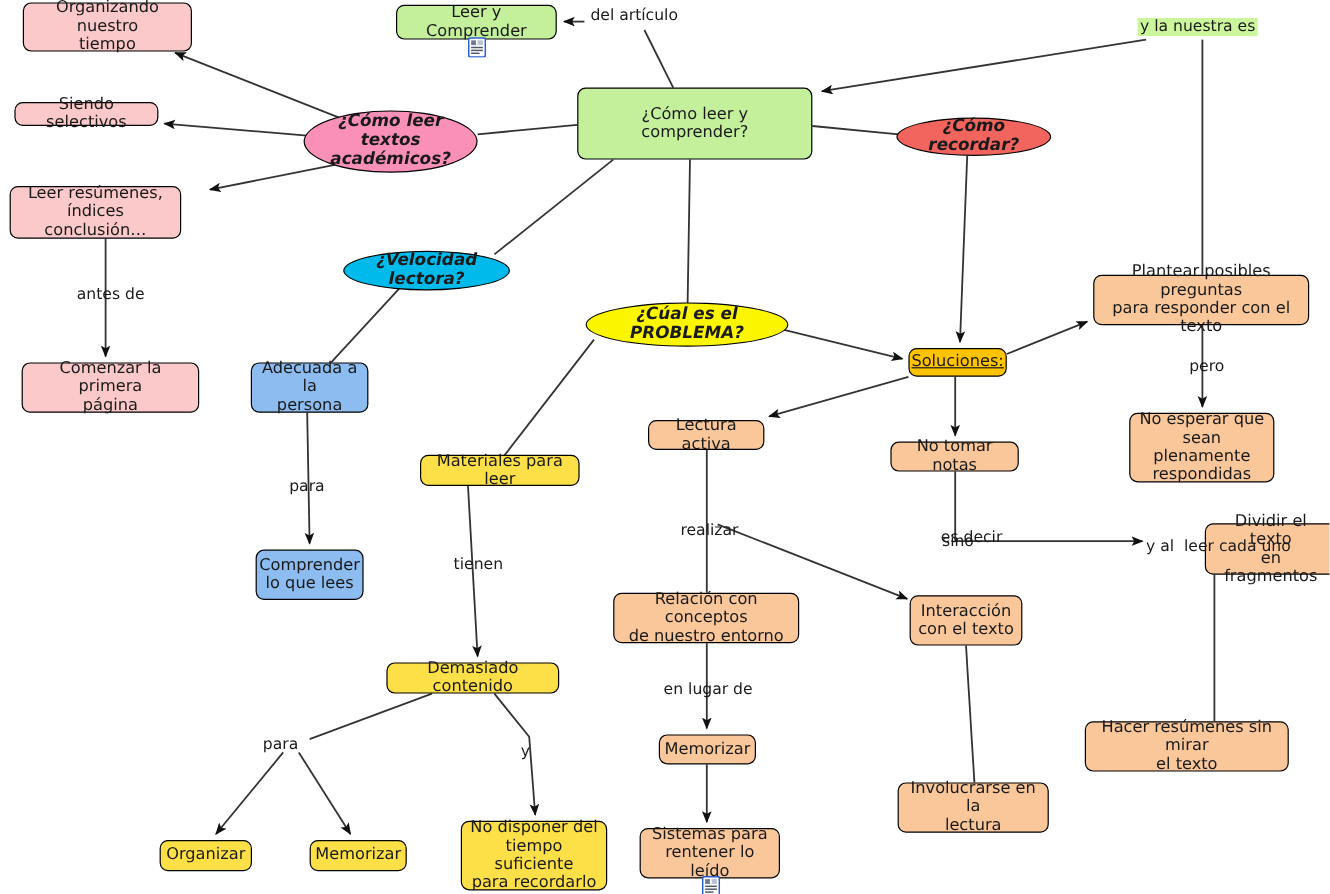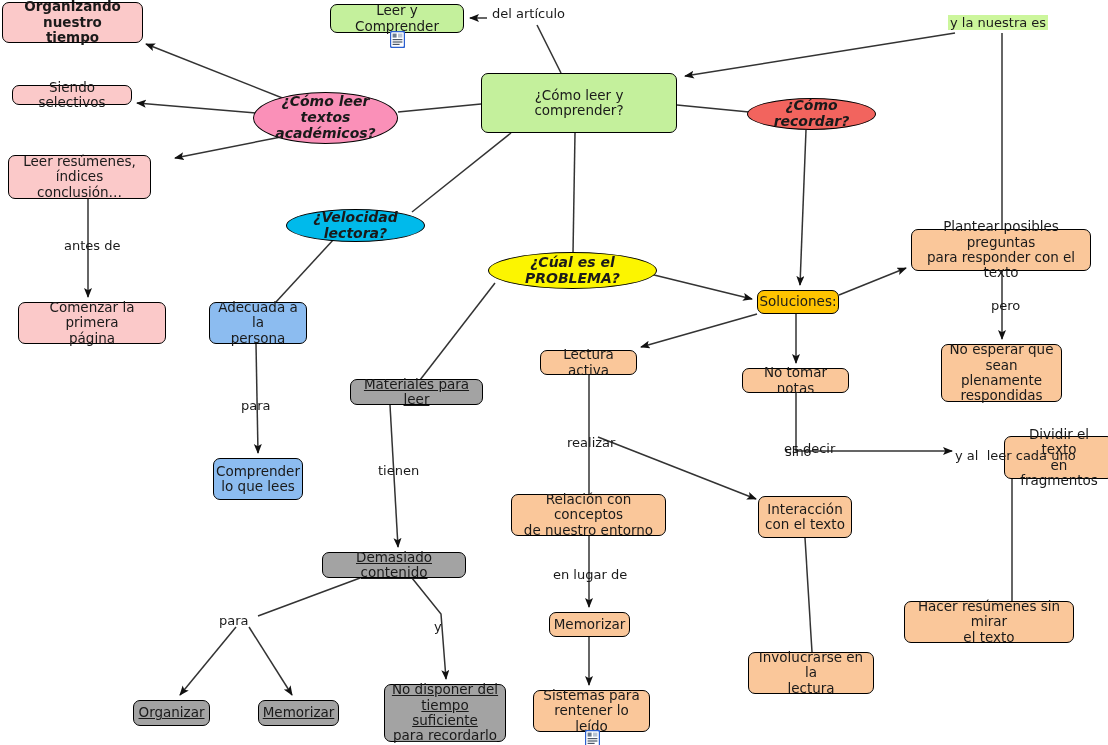--- a/index.html
+++ b/index.html
@@ -50,24 +50,24 @@
     font-size: 14px;
     padding: 1px 4px;
     font-style: italic;
   }
   .pink  { background: #fbc9c9; }
   .green { background: #c4f09c; }
   .rose  { background: #fa90b8; }
   .red   { background: #f2645e; }
   .blue  { background: #8cbcf0; }
   .cyan  { background: #00baeb; }
-  .yellowlite { background: #a3a3a3; text-decoration: underline; }
+  .yellowlite { background: #fde047; }
   .yellow { background: #fcf500; }
   .orange { background: #fac79a; }
-  .gold   { background: #ffc300; }
+  .gold   { background: #ffc300; text-decoration: underline; }
 
   .linklabel {
     position: absolute;
     font-size: 13px;
     color: #1a1a1a;
     white-space: pre;
     z-index: 6;
     background: transparent;
     line-height: 1;
   }
@@ -157,21 +157,21 @@
 
       <path d="M 236,627 L 180,695" marker-end="url(#ah)"></path>
 
       <path d="M 249,627 L 292,695" marker-end="url(#ah)"></path>
 
       <path d="M 412,578 L 441,614 L 446,679" marker-end="url(#ah)"></path>
     </g>
   </svg>
 
   <div id="node-layer">
-      <div class="node box pink" style="left: 2px; top: 2px; width: 141px; height: 41px; font-weight: bold;"><span>Organizando nuestro
+      <div class="node box pink" style="left: 19px; top: 2px; width: 141px; height: 41px;"><span>Organizando nuestro
 tiempo</span></div>
       <div class="node box green" style="left: 330px; top: 4px; width: 134px; height: 29px;"><span>Leer y Comprender</span></div>
       <div class="doc-icon" style="left: 390px; top: 31px;"><svg viewBox="0 0 15 17" width="15" height="17">
           <rect x="0.5" y="0.5" width="14" height="16" rx="1.5" fill="#ffffff" stroke="#2a5fd0" stroke-width="1.4"></rect>
           <rect x="2.6" y="2.6" width="4" height="4" fill="#6d7d91"></rect>
           <rect x="8" y="2.6" width="4.4" height="4" fill="#b8c4d4"></rect>
           <rect x="2.6" y="8" width="9.8" height="1.2" fill="#4a5668"></rect>
           <rect x="2.6" y="10.4" width="9.8" height="1.2" fill="#4a5668"></rect>
           <rect x="2.6" y="12.8" width="7" height="1.2" fill="#4a5668"></rect>
         </svg></div>

